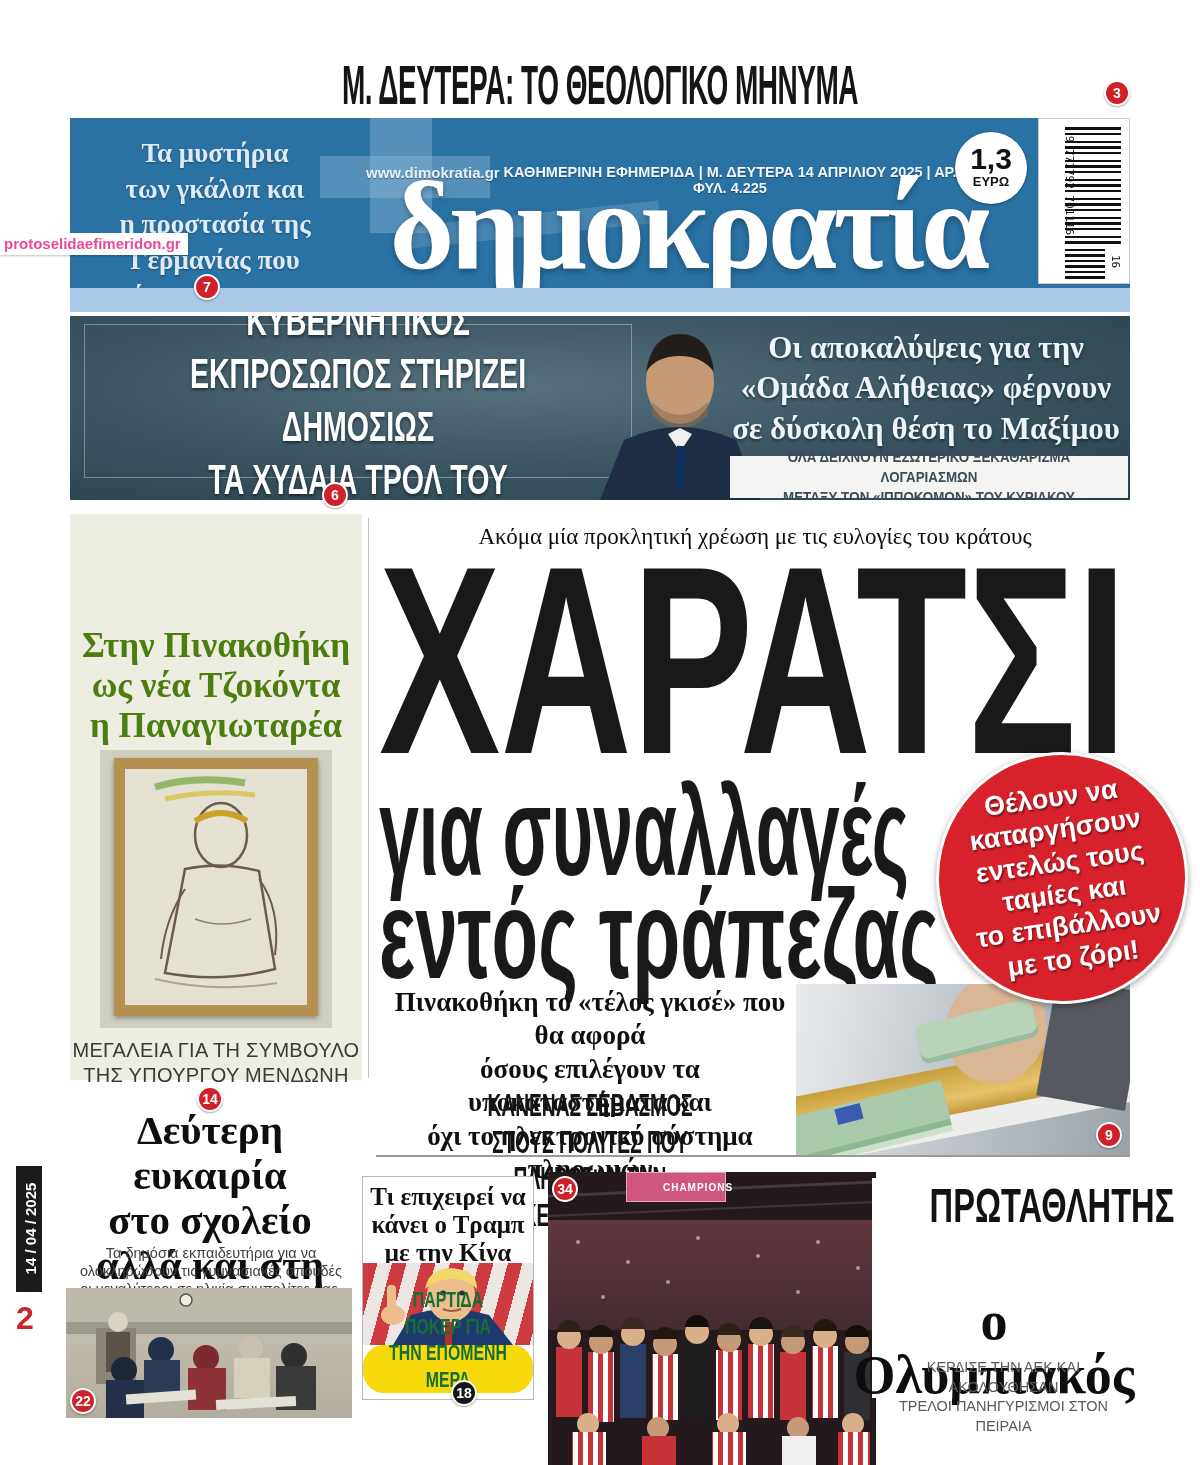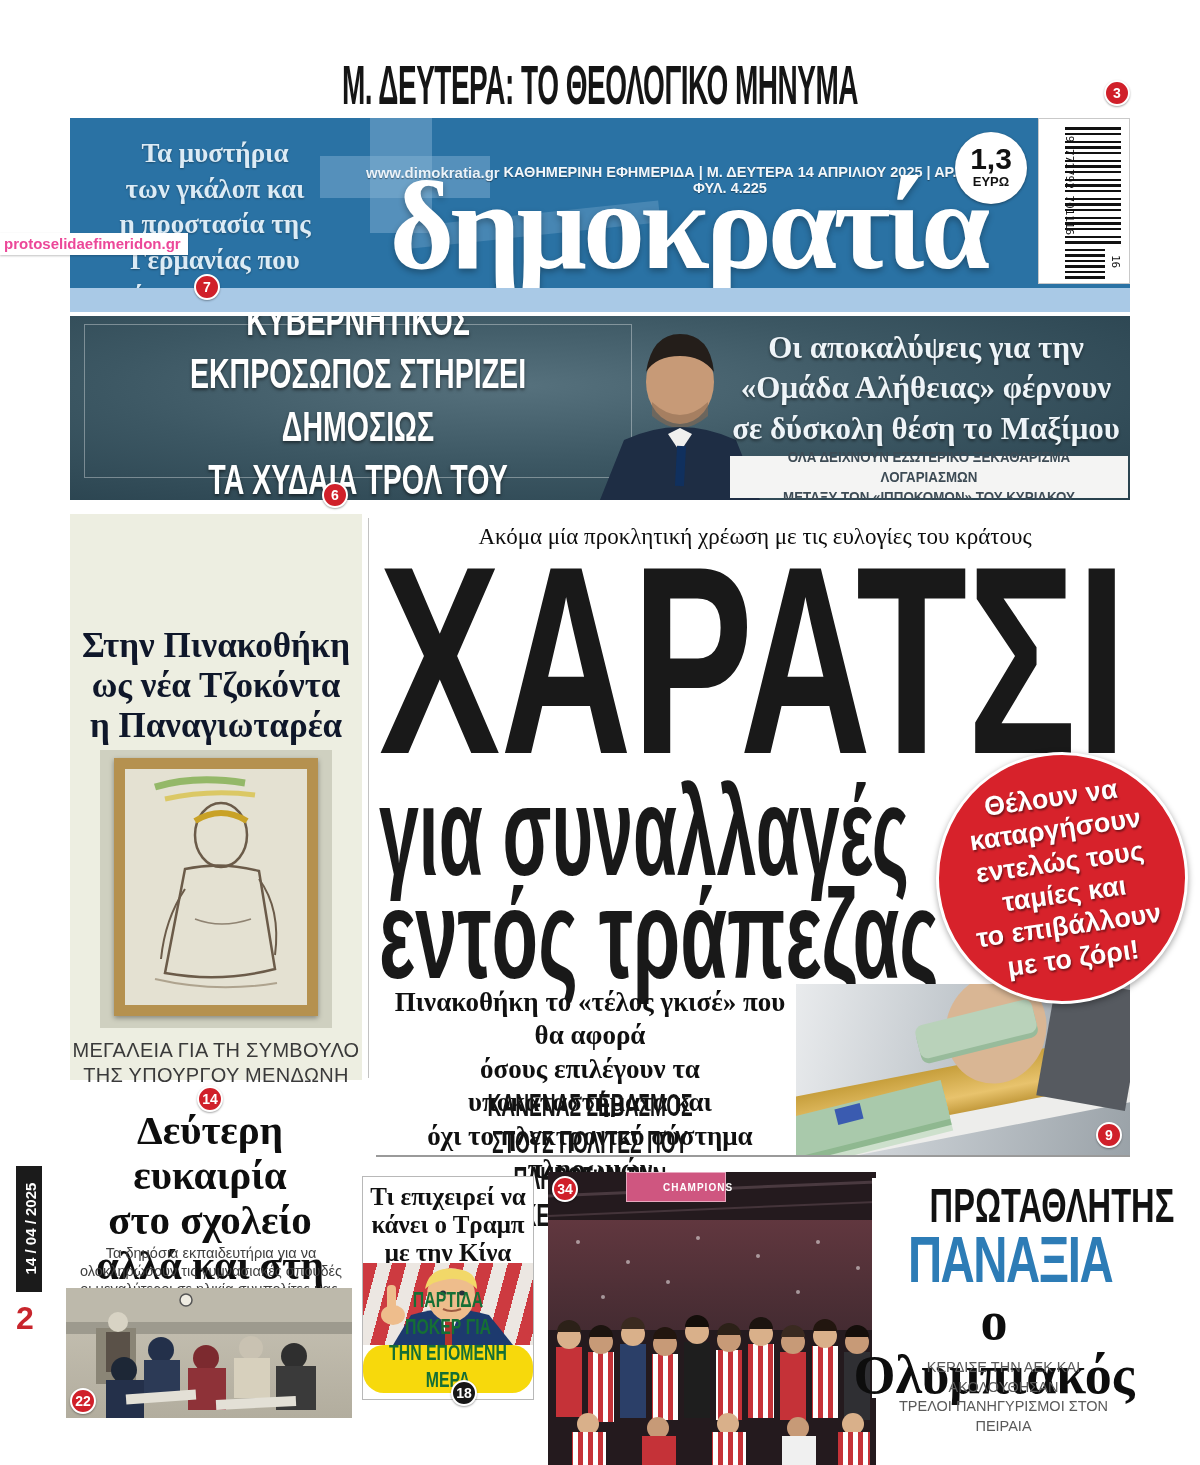--- a/index.html
+++ b/index.html
@@ -103,21 +103,21 @@
     <div class="t c" style="left:660px;top:140px;width:398px;height:42px;background:#f4f4f3;display:flex;align-items:center;justify-content:center;">
       <span class="sq" style="transform:scaleX(.92);font-size:14.5px;font-weight:bold;color:#3d4b55;line-height:1.4;">ΟΛΑ ΔΕΙΧΝΟΥΝ ΕΣΩΤΕΡΙΚΟ ΞΕΚΑΘΑΡΙΣΜΑ ΛΟΓΑΡΙΑΣΜΩΝ
 ΜΕΤΑΞΥ ΤΩΝ «ΙΠΠΟΚΟΜΩΝ» ΤΟΥ ΚΥΡΙΑΚΟΥ</span>
     </div>
   </div>
   <div class="badge" style="left:322px;top:482px;">
     <span>6</span>
   </div>
 
   <div class="t" style="left:70px;top:514px;width:292px;height:566px;background:#edeee1;">
-    <div class="t c pl serif" style="left:0;top:112px;width:292px;font-size:35px;font-weight:bold;color:#0f172a;line-height:1.14;">Στην Πινακοθήκη
+    <div class="t c pl serif" style="left:0;top:112px;width:292px;font-size:35px;font-weight:bold;color:#4d7c0f;line-height:1.14;">Στην Πινακοθήκη
 ως νέα Τζοκόντα
 η Παναγιωταρέα</div>
 
     <div class="photo" style="left:30px;top:236px;width:232px;height:278px;background:#cfd0c0;">
       <div class="t" style="left:14px;top:8px;width:204px;height:258px;border:11px solid #b5914f;box-sizing:border-box;
                   background:#e6e3d4;box-shadow:inset 0 0 0 2px #8a6a33,0 2px 5px rgba(0,0,0,.35);">
         <svg width="182" height="236" viewBox="0 0 182 236">
           <rect width="182" height="236" fill="#e4e1d2"></rect>
           <path d="M30,18 Q70,6 120,14" stroke="#7fae4e" stroke-width="7" fill="none" opacity=".8"></path>
           <path d="M40,30 Q85,20 130,26" stroke="#d8c24a" stroke-width="5" fill="none" opacity=".8"></path>
@@ -329,21 +329,18 @@
     </div>
     <div class="badge" style="left:4px;top:4px;">
       <span>34</span>
     </div>
   </div>
 
   <div class="t" style="left:872px;top:1178px;width:263px;height:220px;background:#fff;overflow:visible;">
     <div class="t c" style="left:0;top:4px;width:263px;">
       <span class="sq" style="transform:scaleX(.68);font-size:48px;font-weight:bold;color:#121212;line-height:1;">ΠΡΩΤΑΘΛΗΤΗΣ</span>
     </div>
-    <div class="t c" style="left:0;top:50px;width:263px;">
-      <span class="sq" style="transform:scaleX(.74);font-size:64px;font-weight:bold;color:#2d7cb6;line-height:1;letter-spacing:-2px;">ΠΑΝΑΞΙΑ</span>
-    </div>
     <div class="t c serif" style="left:-28px;top:116px;width:300px;font-size:54px;font-weight:bold;color:#0d0d0d;line-height:1;">ο Ολυμπιακός</div>
     <div class="t c pl" style="left:8px;top:180px;width:247px;font-size:14.5px;color:#5a5a5a;line-height:1.35;">ΚΕΡΔΙΣΕ ΤΗΝ ΑΕΚ ΚΑΙ ΑΚΟΛΟΥΘΗΣΑΝ
 ΤΡΕΛΟΙ ΠΑΝΗΓΥΡΙΣΜΟΙ ΣΤΟΝ ΠΕΙΡΑΙΑ</div>
   </div>
 
 </div>
 
 </body></html>

